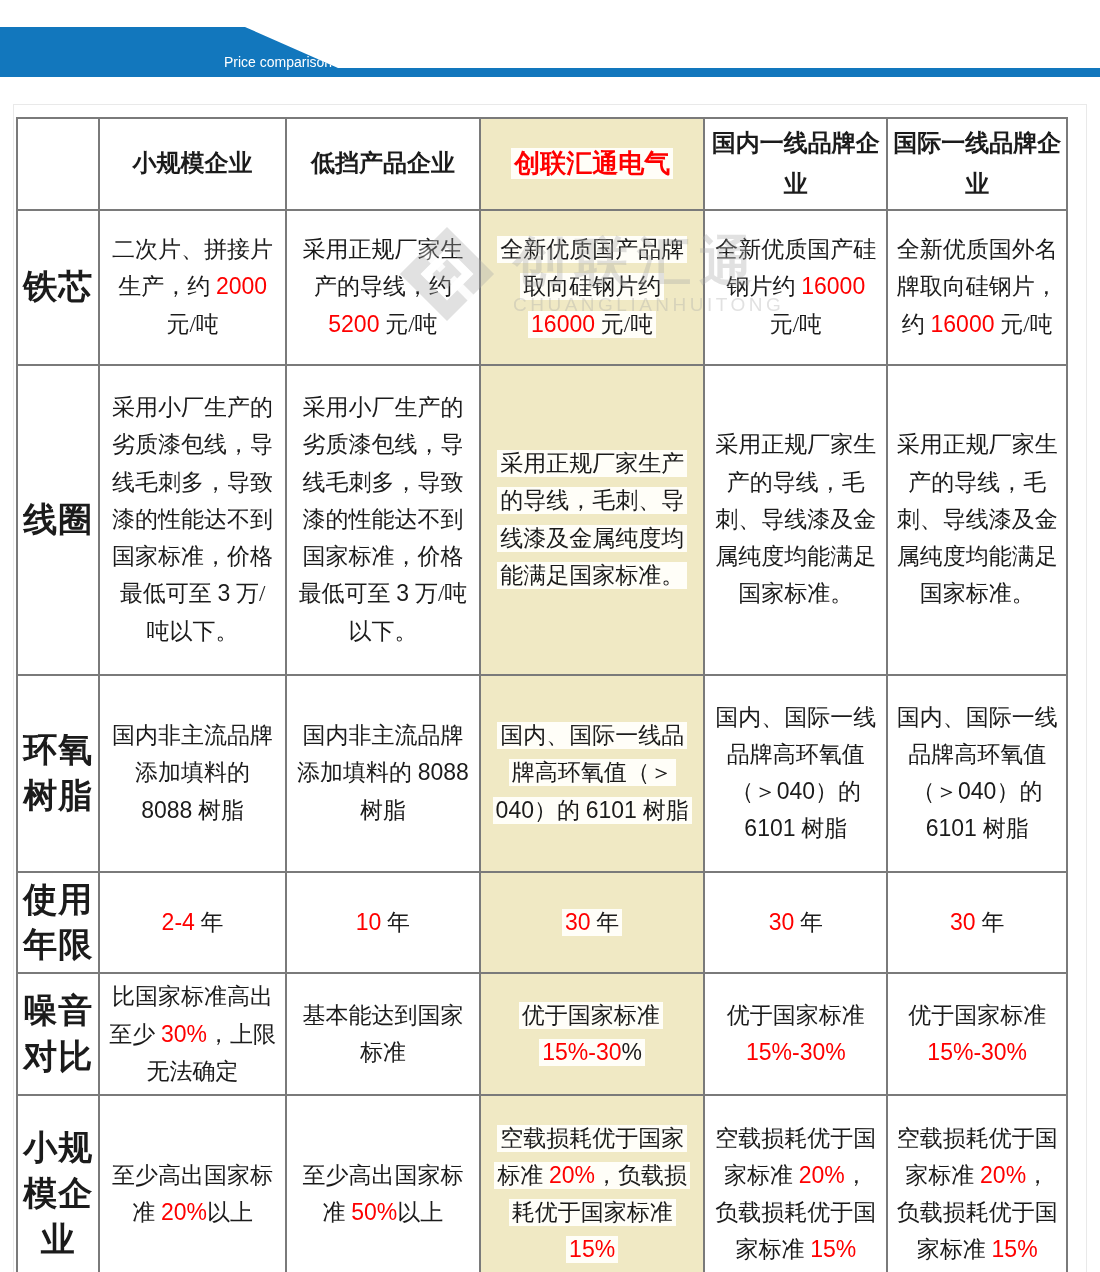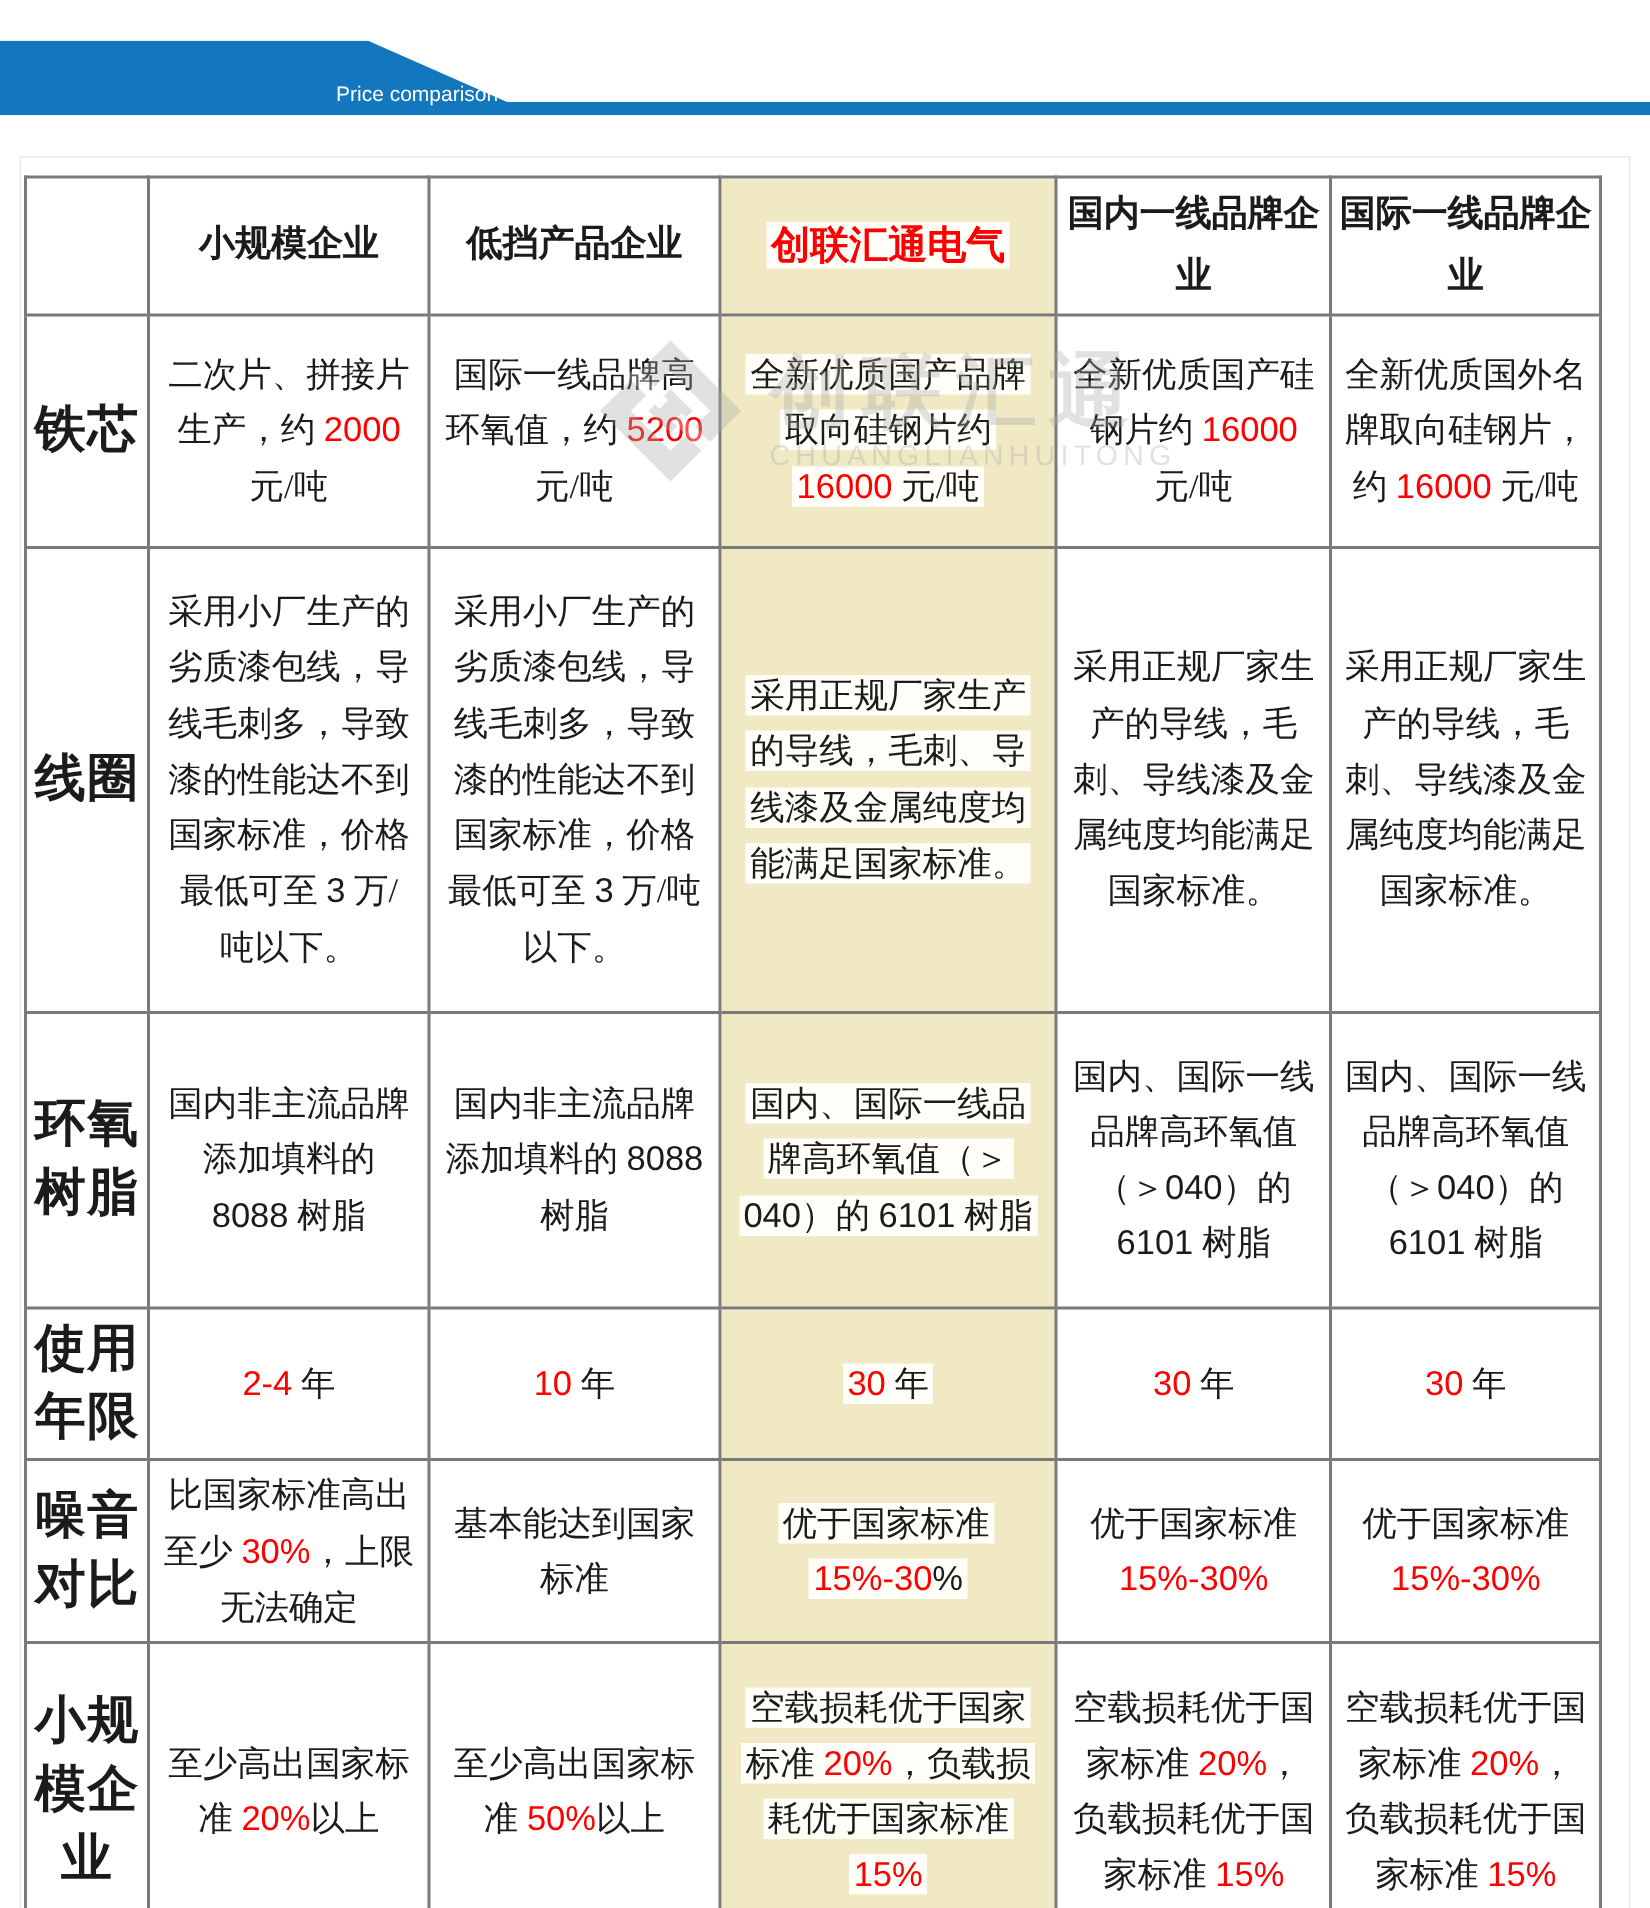--- a/index.html
+++ b/index.html
@@ -89,21 +89,21 @@
           <th>低挡产品企业</th>
           <th class="brand-col"><span class="hl brand-name">创联汇通电气</span></th>
           <th>国内一线品牌企业</th>
           <th>国际一线品牌企业</th>
         </tr>
       </thead>
     <tbody>
         <tr>
           <th>铁芯</th>
           <td><span class="">二次片、拼接片生产，约 </span><span class="red num">2000</span><span class=""> 元/吨</span></td>
-          <td><span class="">国际一线品牌高环氧值，约 </span><span class="red num">5200</span><span class=""> 元/吨</span></td>
+          <td><span class="">采用正规厂家生产的导线，约 </span><span class="red num">5200</span><span class=""> 元/吨</span></td>
           <td class="brand-col"><span class="hl"><span class="">全新优质国产品牌取向硅钢片约 </span><span class="red num">16000</span><span class=""> 元/吨</span></span></td>
           <td><span class="">全新优质国产硅钢片约 </span><span class="red num">16000</span><span class=""> 元/吨</span></td>
           <td><span class="">全新优质国外名牌取向硅钢片，约 </span><span class="red num">16000</span><span class=""> 元/吨</span></td>
         </tr>
         <tr>
           <th>线圈</th>
           <td><span class="">采用小厂生产的劣质漆包线，导线毛刺多，导致漆的性能达不到国家标准，价格最低可至 </span><span class="num">3</span><span class=""> 万/吨以下。</span></td>
           <td><span class="">采用小厂生产的劣质漆包线，导线毛刺多，导致漆的性能达不到国家标准，价格最低可至 </span><span class="num">3</span><span class=""> 万/吨以下。</span></td>
           <td class="brand-col"><span class="hl"><span class="">采用正规厂家生产的导线，毛刺、导线漆及金属纯度均能满足国家标准。</span></span></td>
           <td><span class="">采用正规厂家生产的导线，毛刺、导线漆及金属纯度均能满足国家标准。</span></td>

